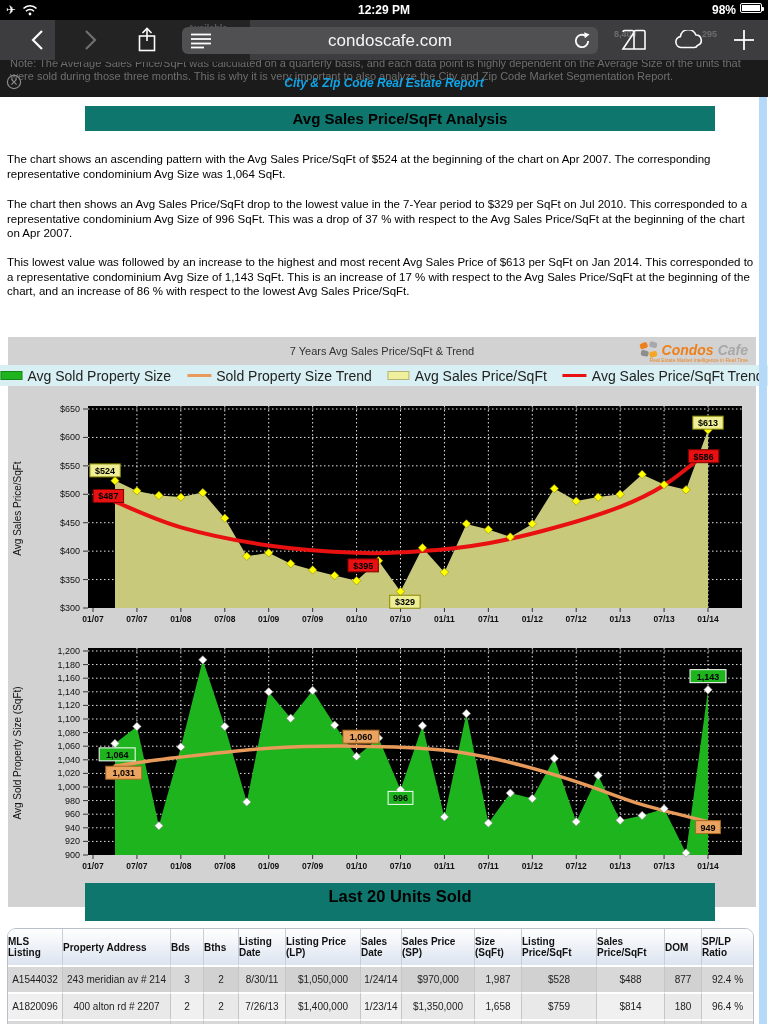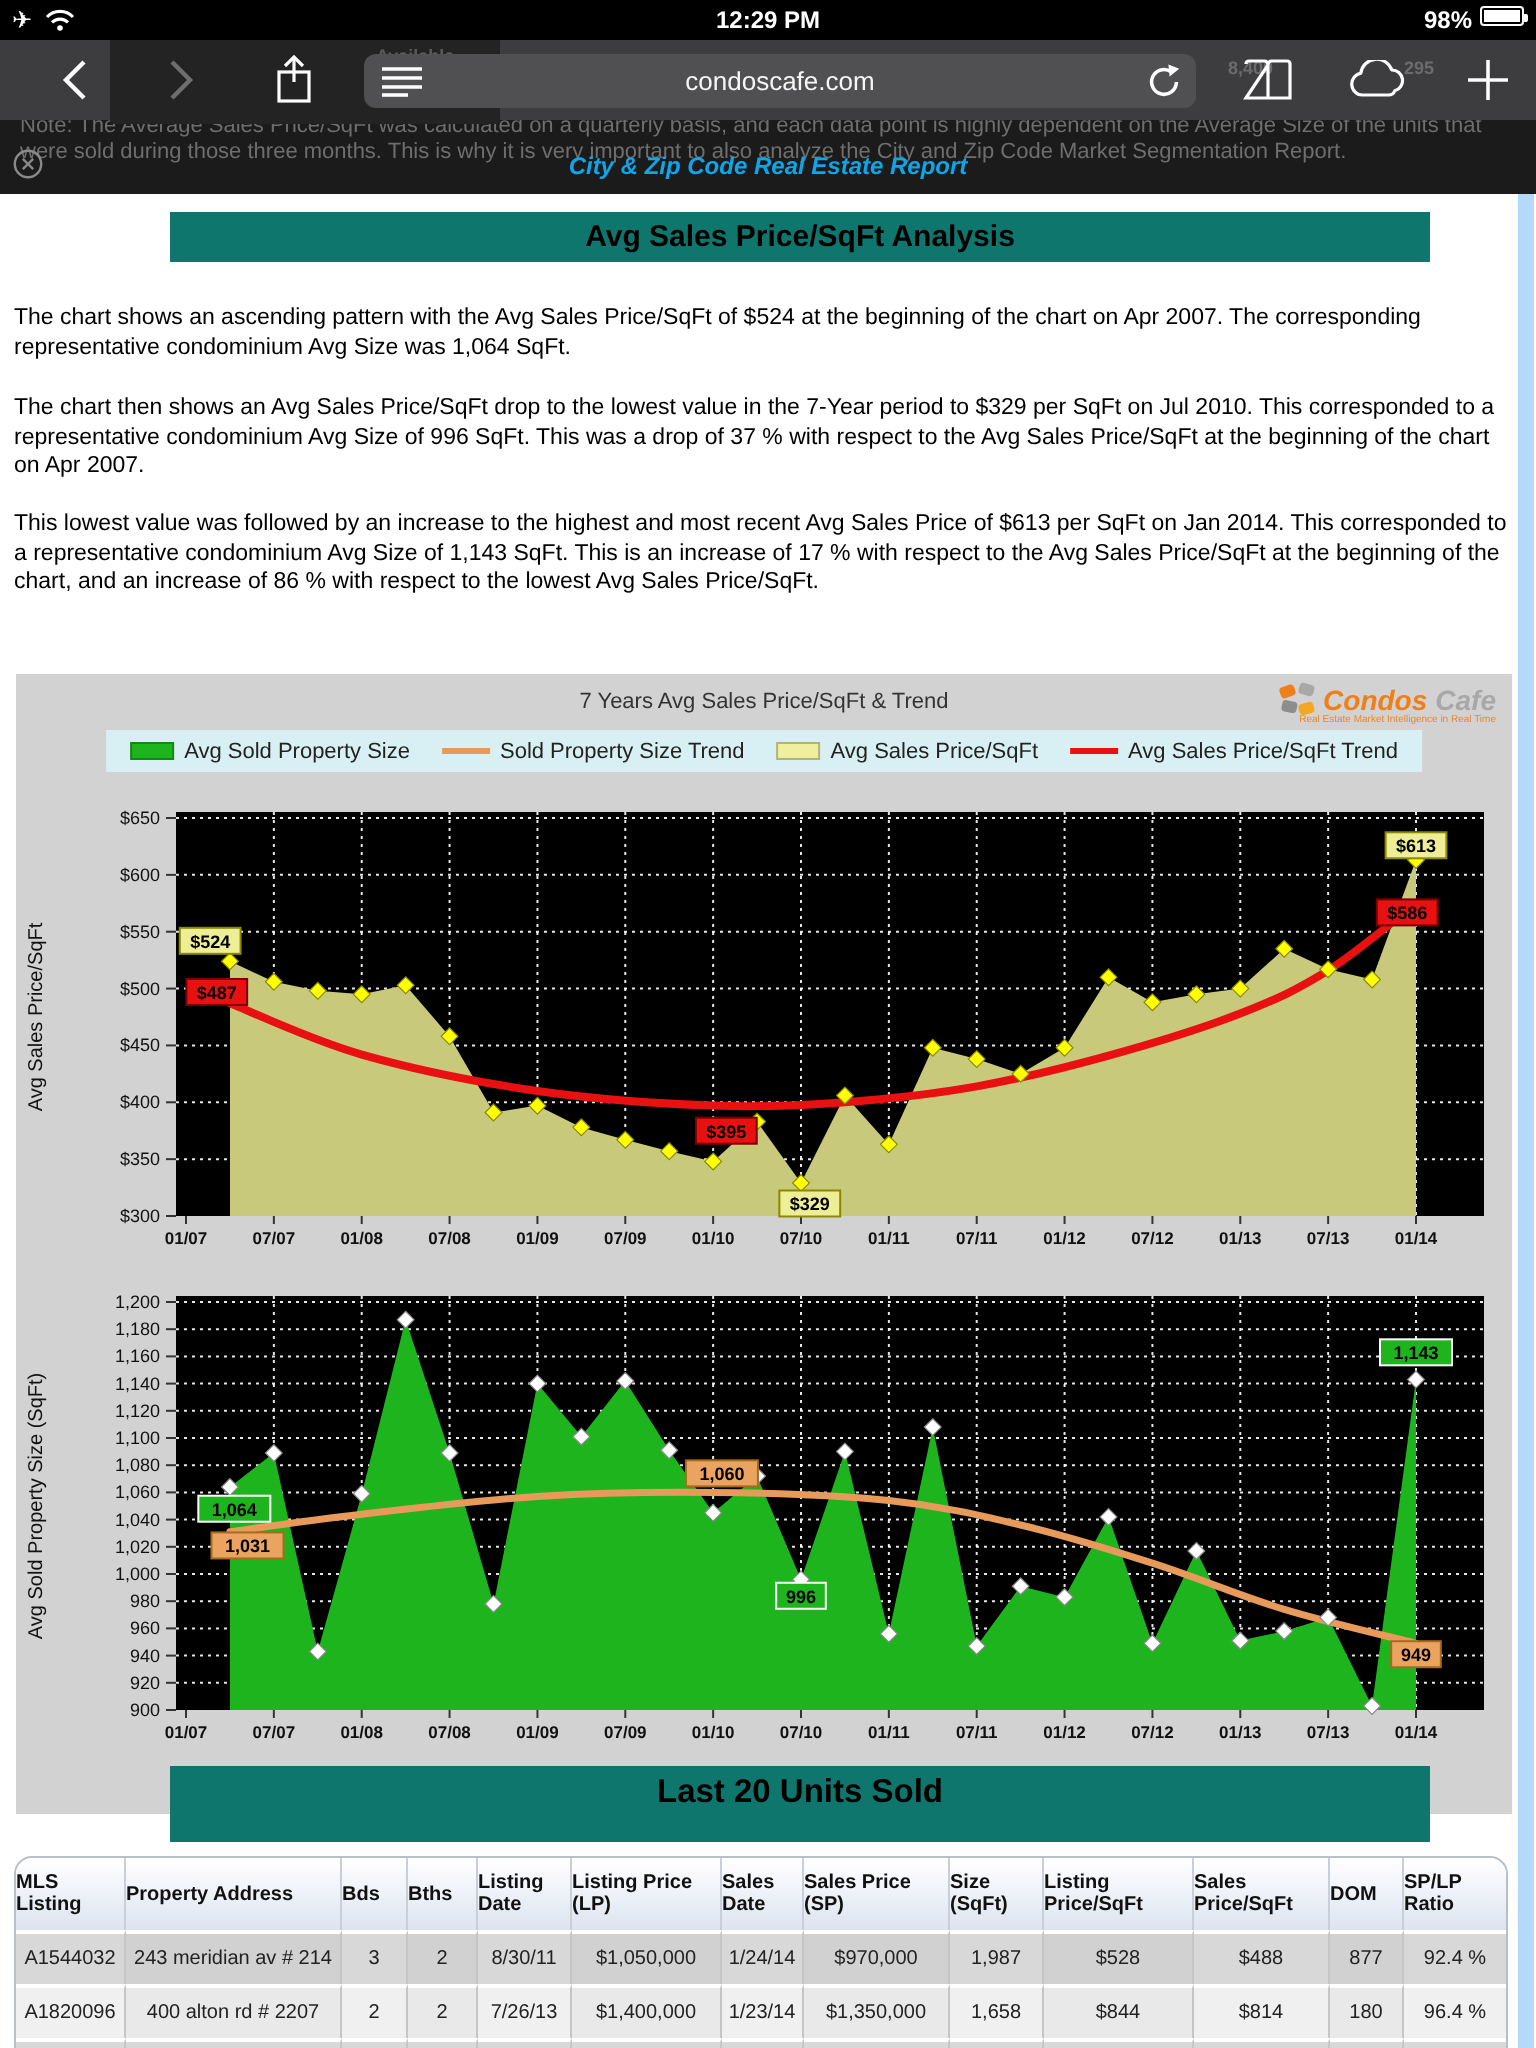--- a/index.html
+++ b/index.html
@@ -16,21 +16,21 @@
   .battery .fill { position:absolute; left:1px; top:1px; bottom:1px; width:18px; background:#fff; }
   .battery .nub { position:absolute; right:-3px; top:2.5px; width:2px; height:4px; background:#fff; border-radius:0 1px 1px 0; }
   .airplane { font-size:12px; line-height:12px; }
 
   
   #navbar { position:absolute; left:0; top:20px; width:768px; height:40px; background:#3d3d3f; z-index:29; }
   #dim-thumb { position:absolute; left:55px; top:-14px; width:195px; height:56px; background:#232324; border-radius:2px; }
   .dim-text { position:absolute; color:rgba(215,215,215,0.30); font-size:9px; font-weight:bold; white-space:pre; }
   .nav-btn { position:absolute; top:6px; width:30px; height:28px; display:flex; align-items:center; justify-content:center; }
   #urlbar { position:absolute; left:182px; top:7px; width:416px; height:27px; background:#505052; border-radius:6px; display:flex; align-items:center; }
-  #url-text { position:absolute; left:0; right:0; text-align:center; color:#f5f5f5; font-size:13px; }
+  #url-text { position:absolute; left:0; right:0; text-align:center; color:#f5f5f5; font-size:17px; }
   #reader-btn { position:absolute; left:8px; top:5px; width:22px; height:17px; }
   #refresh-btn { position:absolute; right:6px; top:4px; width:20px; height:20px; }
 
   
   #overlayband { position:absolute; left:0; top:60px; width:768px; height:37px; background:#1b1b1b; overflow:hidden; z-index:28; }
   #note-text { position:absolute; left:10px; top:-3px; width:745px; color:#6e6e6e; font-size:11px; line-height:13px; }
   #overlay-title { position:absolute; left:0; right:0; top:16px; text-align:center; color:#0ea5e9; font-weight:bold; font-size:12px;font-style:italic; }
   #dismiss { position:absolute; left:6px; top:14px; width:16px; height:16px; }
 
   
@@ -39,21 +39,21 @@
   .section-bar { position:absolute; left:85px; width:630px; background:#0f766e; text-align:center; color:#000; }
   #sec1 { top:9px; height:25px; font-size:15px; font-weight:bold; line-height:25px; }
   #sec2 { top:786px; height:38px; font-size:16.5px; font-weight:bold; line-height:26px; }
   .para { position:absolute; left:7px; width:752px; font-size:11.5px; line-height:14.6px; color:#000; }
   #p1 { top:55px; } #p2 { top:100px; } #p3 { top:158px; }
 
   
   #panel { position:absolute; left:8px; top:208px; width:748px; height:570px; background:#d2d2d2;margin-top:32px; }
   #chart-title { position:absolute; left:0; right:0; top:8px; text-align:center; font-size:11px; color:#333; }
   #legend { position:absolute; left:50%; transform:translateX(-50%); top:28px; height:21px; background:#d8f0f3; display:flex; align-items:center; gap:16px; padding:0 12px; white-space:nowrap; }
-  .lg-item { display:flex; align-items:center; gap:5px; font-size:11px; color:#222; }
+  .lg-item { display:flex; align-items:center; gap:5px; font-size:14px; color:#222; }
   .lg-fill { width:22px; height:9px; border:1px solid rgba(0,0,0,0.25); }
   .lg-line { width:24px; height:3px; }
   #price-chart { position:absolute; left:0; top:66px; }
   #size-chart { position:absolute; left:0; top:306px; }
   #logo { position:absolute; right:8px; top:3px; text-align:right; }
   #logo .row { display:flex; align-items:center; gap:4px;font-style:italic; }
   #logo .brand-o { color:#ef7f1a; font-weight:bold; font-size:14px; }
   #logo .brand-g { color:#a8a8a8; font-weight:bold; font-size:14px; }
   #logo .tag { font-size:5px; color:#e8872a; margin-top:-2px; text-align:right; }
 
@@ -548,21 +548,21 @@
           <tr class="row-b">
             <td>A1820096</td>
             <td>400 alton rd # 2207</td>
             <td>2</td>
             <td>2</td>
             <td>7/26/13</td>
             <td>$1,400,000</td>
             <td>1/23/14</td>
             <td>$1,350,000</td>
             <td>1,658</td>
-            <td>$844</td>
+            <td>$759</td>
             <td>$814</td>
             <td>180</td>
             <td>96.4 %</td>
           </tr>
           <tr class="sliver">
             <td></td>
             <td></td>
             <td></td>
             <td></td>
             <td></td>

